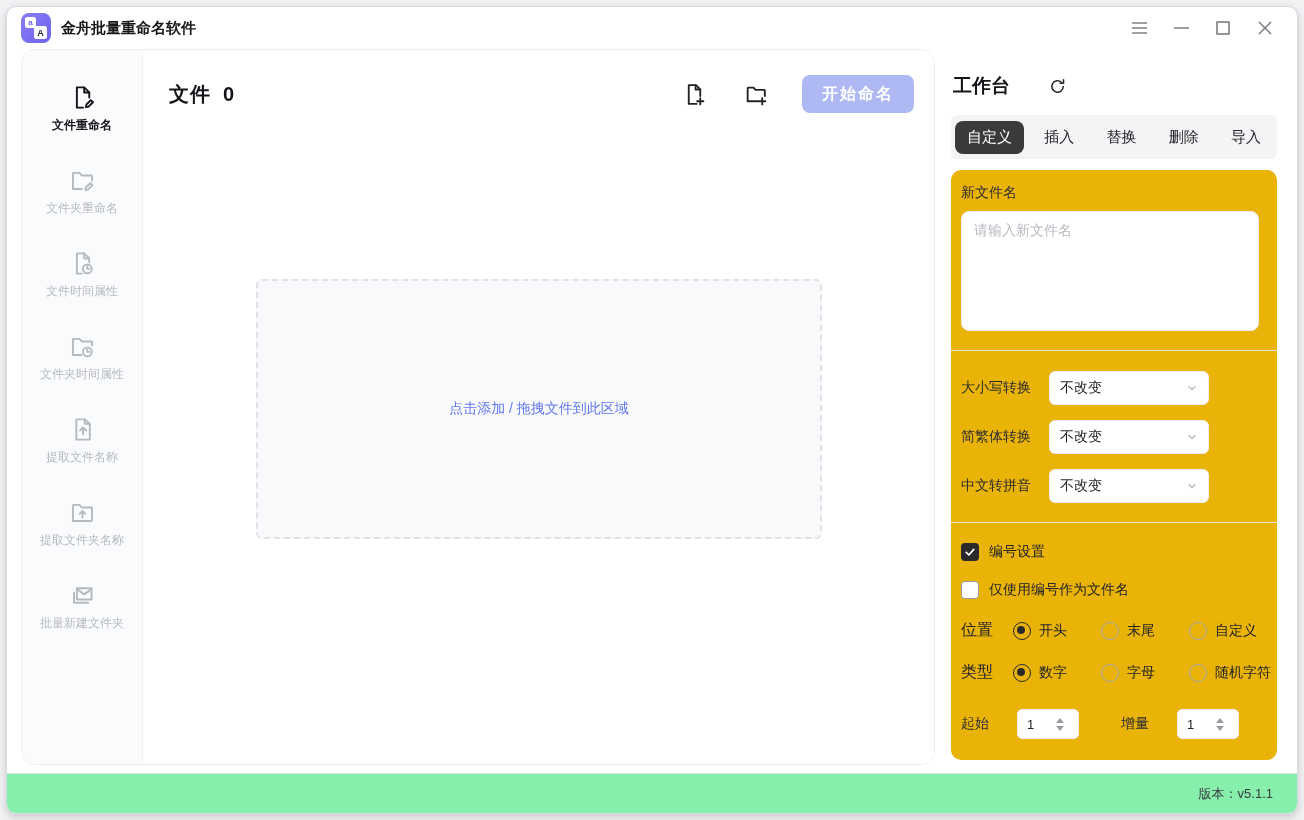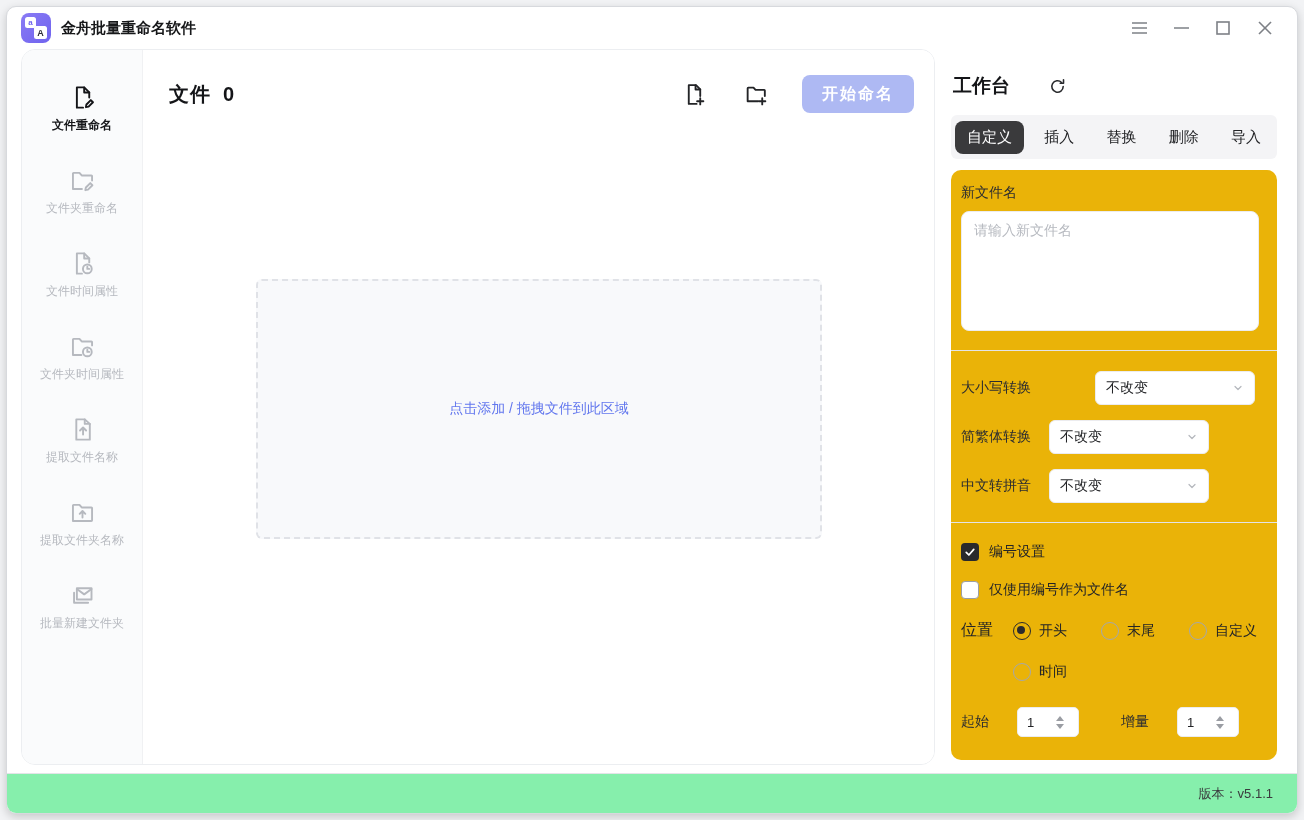--- a/index.html
+++ b/index.html
@@ -58,21 +58,21 @@
   .refresh-btn { margin-left:14px; color:#2a2b2e; width:24px; height:24px; display:flex; align-items:center; justify-content:center; cursor:pointer; }
   .tabbar { margin-top:16px; background:#f4f4f6; border-radius:6px; height:44px; display:flex; align-items:center; justify-content:space-between; padding:0 4px; }
   .tab { font-size:15px; color:#232427; padding:7px 12px; border-radius:8px; cursor:pointer; white-space:nowrap; }
   .tab.active { background:#3a3a3c; color:#ffffff; }
   .panel-card { margin-top:11px; background:#eab308; border-radius:10px; flex:0 0 590px; height:590px; overflow:hidden; padding:14px 18px 0 10px; display:flex; flex-direction:column; }
   .field-label { font-size:14px; color:#2c2d30; }
   .newname-area { margin-top:9px; height:120px; resize:none; border:1px solid #ececef; border-radius:8px; background:#fff; padding:10px 12px; font-size:14px; font-family:Liberation Mono, monospace; color:#232427; outline:none; }
   .newname-area::placeholder { color:#b7bac0; }
   .divider { border:none; border-top:1px solid #e3e4e8; margin:19px -18px 0 -18px; }
   .select-row { display:flex; align-items:center; margin-top:15px; }
-  .select-row:first-of-type { margin-top:20px;gap:46px; }
+  .select-row:first-of-type { margin-top:20px; }
   .select-row .field-label { width:88px; flex:0 0 88px; }
   .select-box { width:160px; height:34px; background:#fff; border:1px solid #ececef; border-radius:6px; display:flex; align-items:center; padding:0 10px; cursor:pointer; }
   .select-value { font-size:14px; color:#232427; flex:1; }
   .select-box svg { color:#b4b7bd; }
   .check-row { display:flex; align-items:center; margin-top:20px; cursor:pointer; }
   .check-row:first-of-type { margin-top:22px; }
   .checkbox { width:18px; height:18px; border-radius:4px; flex:0 0 18px; display:flex; align-items:center; justify-content:center; }
   .checkbox.checked { background:#29292c; }
   .checkbox.unchecked { background:#fff; border:1px solid #9b9ea4; }
   .check-label { margin-left:10px; font-size:14px; color:#232427; }
@@ -306,27 +306,36 @@
           <span class="radio-opt">
             <span class="radio off"></span>
             <span class="radio-label">末尾</span>
           </span>
           <span class="radio-opt">
             <span class="radio off"></span>
             <span class="radio-label">自定义</span>
           </span>
         </div>
 
-
-        <div class="radio-row cont">
+        <div class="radio-row">
+          <span class="group-label">类型</span>
+          <span class="radio-opt">
+            <span class="radio on"></span>
+            <span class="radio-label">数字</span>
+          </span>
           <span class="radio-opt">
             <span class="radio off"></span>
-            <span class="radio-label">时间</span>
-          </span>
-        </div>
+            <span class="radio-label">字母</span>
+          </span>
+          <span class="radio-opt">
+            <span class="radio off"></span>
+            <span class="radio-label">随机字符</span>
+          </span>
+        </div>
+
 
         <div class="spin-row">
           <span class="field-label">起始</span>
           <div class="spinner">
             <input value="1" style="">
             <span class="spin-arrows">
               <span class="tri-up"></span>
               <span class="tri-dn"></span>
             </span>
           </div>

